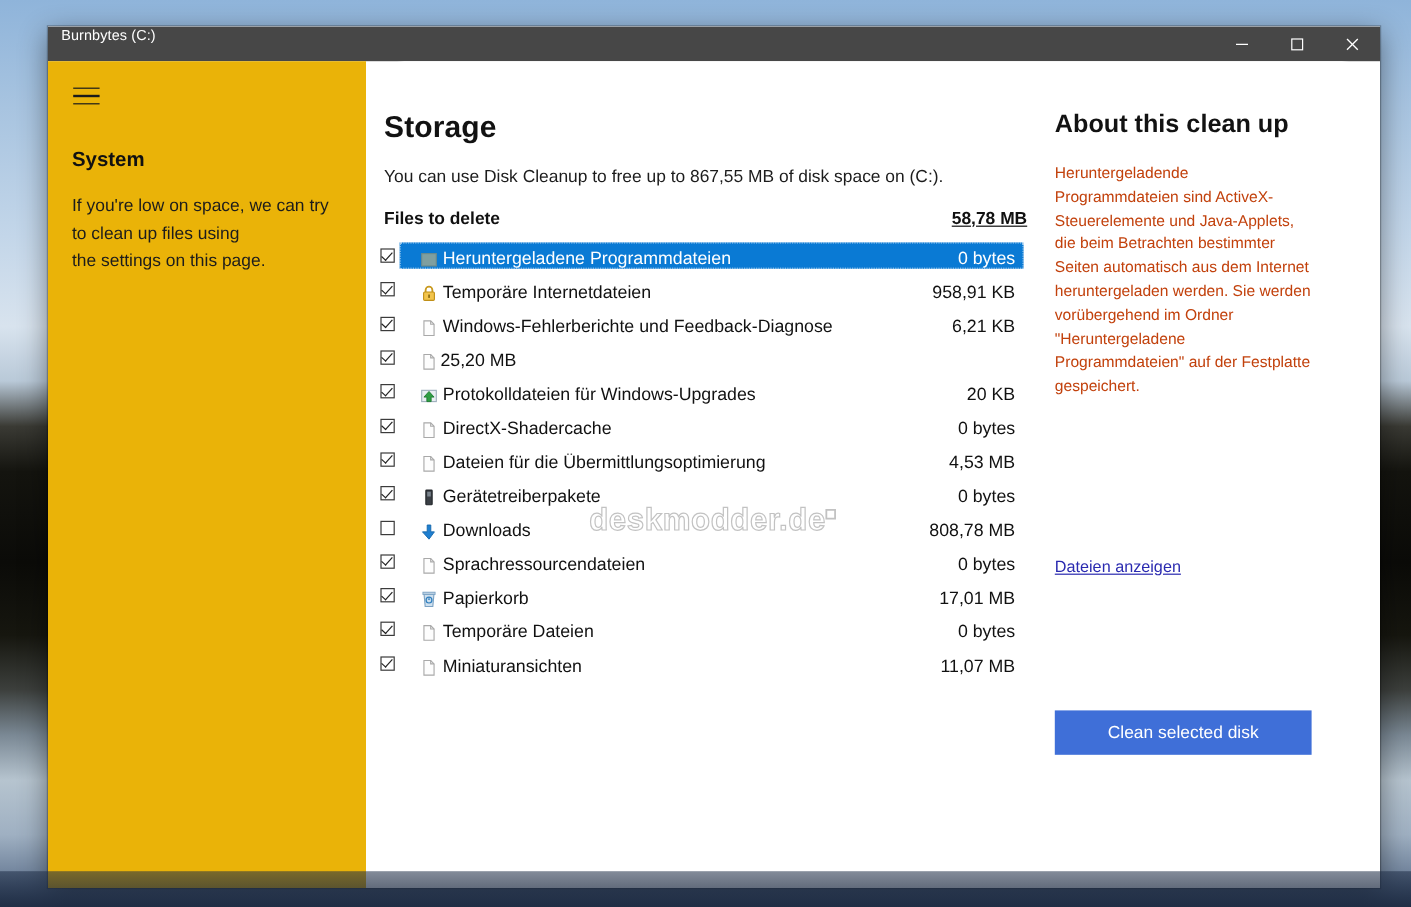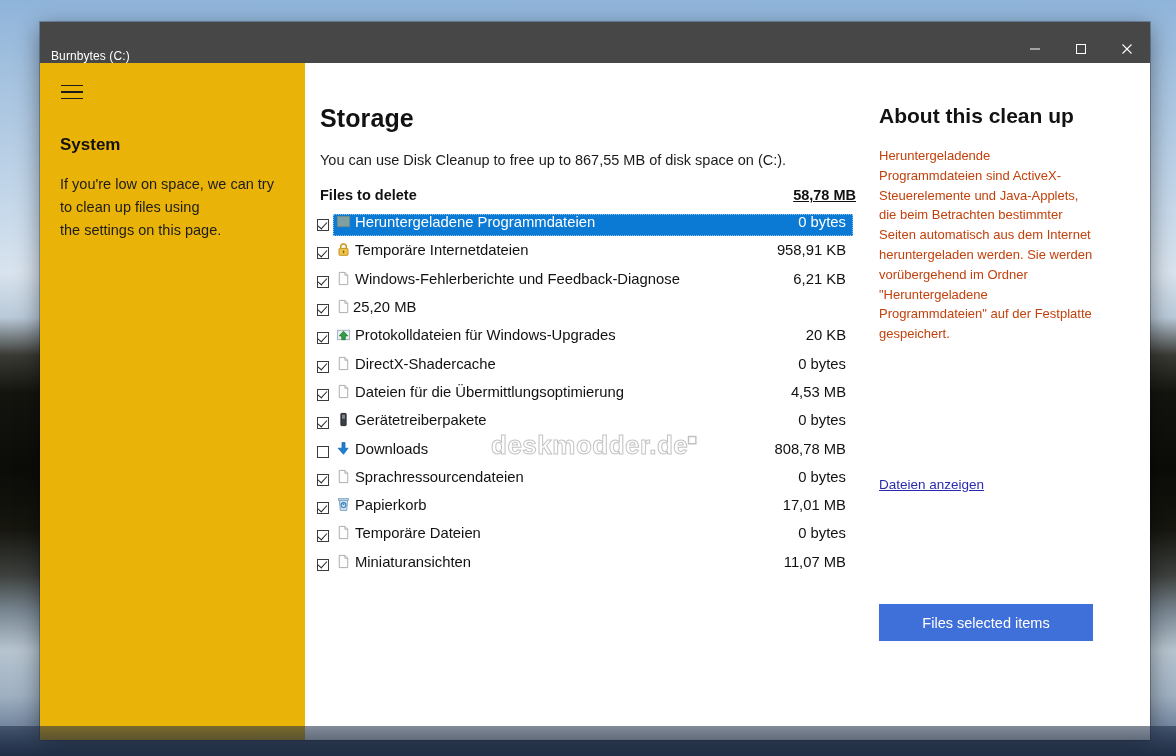--- a/index.html
+++ b/index.html
@@ -52,24 +52,24 @@
     height: 718px;
     background: #ffffff;
     box-shadow: 0 0 0 1px rgba(0,0,0,0.25), 0 6px 22px rgba(0,0,0,0.45);
     overflow: hidden;
     display: flex;
     flex-direction: column;
   }
 
   
   #titlebar {
-    height: 41px;
+    height: 29px;
     background: #474747;
     display: flex;
-    align-items: flex-end;
+    align-items: flex-start;
     flex: none;
     user-select: none;
   }
   #title-text {
     color: #ffffff;
     font-size: 12px;
     padding-left: 11px;
     letter-spacing: 0.1px;
   }
   #titlebar-spacer { flex: 1; }
@@ -211,23 +211,23 @@
     top: -0.6px;
     width: 4px;
     height: 8px;
     border: solid #222;
     border-width: 0 1.4px 1.4px 0;
     transform: rotate(42deg);
   }
   .row-rest {
     flex: 1;
     display: flex;
-    align-items: flex-start;
+    align-items: flex-end;
     height: 22px;
-    padding-left: 0;
+    padding-left: 14px;
     min-width: 0;
   }
   .file-row.selected .row-rest {
     background: #0a7ad4;
     color: #ffffff;
     outline: 1px dotted rgba(255,255,255,0.55);
     outline-offset: -1px;
   }
   .row-icon {
     width: 20px;
@@ -564,19 +564,19 @@
               </div>
             </div>
           </div>
 
         <div id="watermark">deskmodder.de<sup>□</sup></div>
 
         <div id="right-panel">
           <div id="right-title">About this clean up</div>
           <div id="right-desc">Heruntergeladende Programmdateien sind ActiveX-Steuerelemente und Java-Applets, die beim Betrachten bestimmter Seiten automatisch aus dem Internet heruntergeladen werden. Sie werden vorübergehend im Ordner "Heruntergeladene Programmdateien" auf der Festplatte gespeichert.</div>
           <a id="view-files-link">Dateien anzeigen</a>
-          <button id="clean-button">Files selected items</button>
+          <button id="clean-button">Clean selected disk</button>
         </div>
 
       </div>
     </div>
   </div>
 </div>
 
 </body></html>

